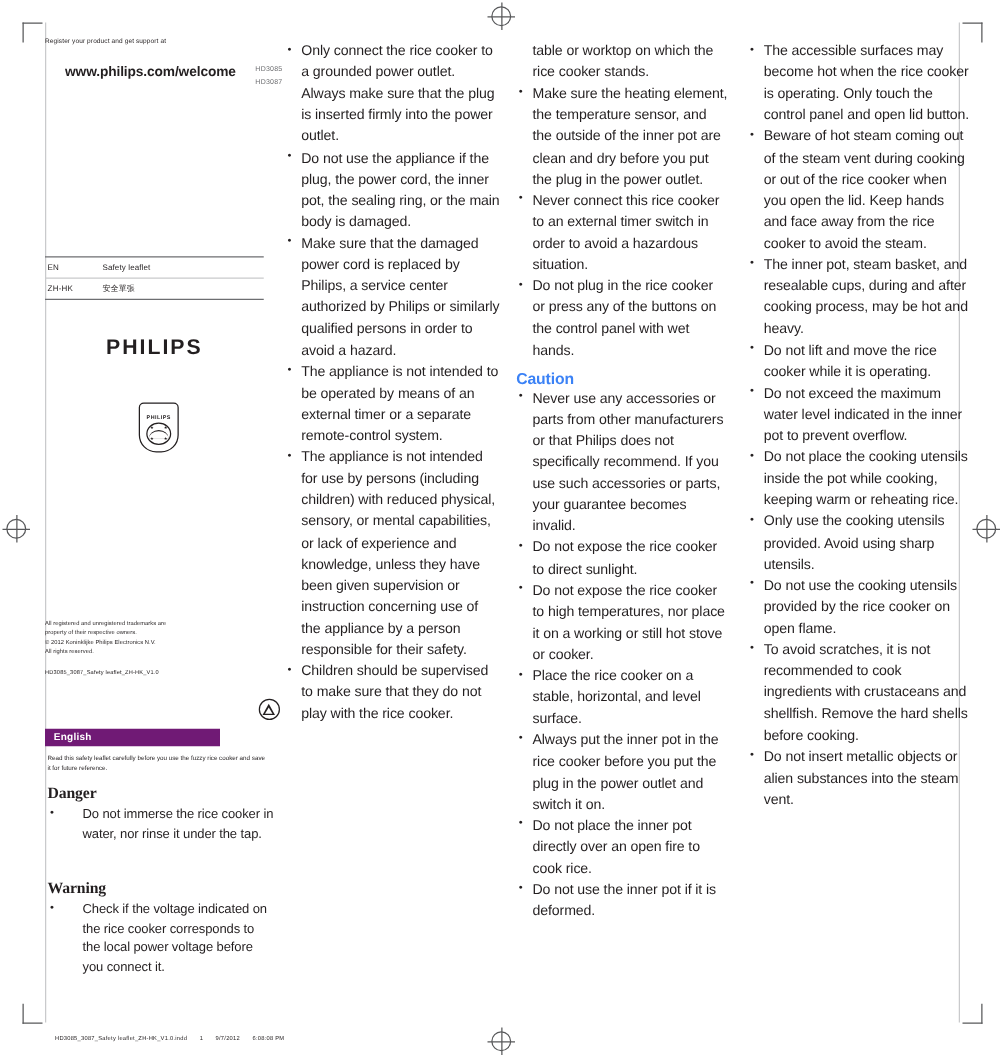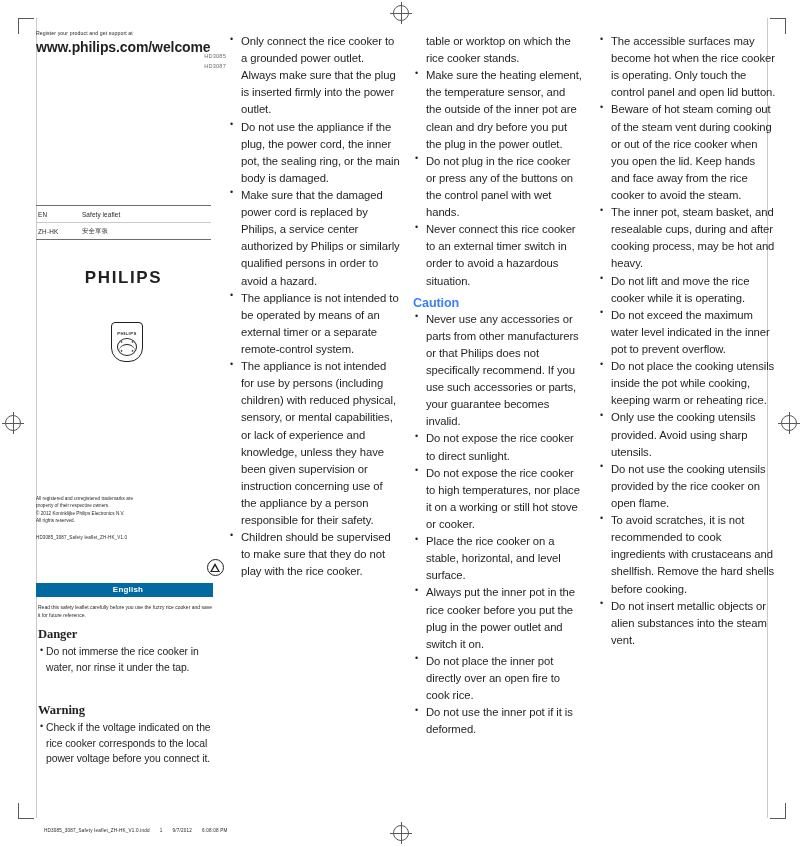--- a/index.html
+++ b/index.html
@@ -71,24 +71,24 @@
     width: 182px;
     height: 790px;
   }
   .register-line {
     font-size: 5.2px;
     letter-spacing: .1px;
     color: #231f20;
     margin: 0 0 3px 0;
   }
   .welcome-url {
-    font-size: 14px;
+    font-size: 11px;
     font-weight: bold;
     letter-spacing: -.1px;
-    margin: 0;
+    margin: 16px;
     color: #231f20;
   }
   .model-list {
     position: absolute;
     right: -8px;
     top: 22px;
     text-align: left;
     font-size: 5.6px;
     line-height: 1.75;
     color: #6d6e71;
@@ -231,31 +231,30 @@
     width: 0; height: 0;
     border-left: 3.4px solid transparent;
     border-right: 3.4px solid transparent;
     border-bottom: 5.6px solid #ffffff;
   }
 
   .lang-banner {
     position: absolute;
     left: 0;
     top: 553px;
-    width: 177px;
+    width: 140px;
     height: 14px;
-    background: #0369a1;
+    background: #701a75;
     color: #ffffff;
     font-size: 8px;
     font-weight: bold;
     line-height: 14px;
     padding-left: 7px;
     box-sizing: border-box;
     letter-spacing: .2px;
-    text-align: center;
   }
   .intro-text {
     position: absolute;
     left: 2px;
     top: 573px;
     width: 176px;
     font-size: 5px;
     line-height: 1.65;
     color: #231f20;
   }
@@ -300,21 +299,21 @@
     content: "\2022";
     position: absolute;
     left: 2px;
     top: -.5px;
     font-size: 9px;
     color: #231f20;
   }
   ul.blist.small > li {
     font-size: 10.4px;
     line-height: 1.5;
-    padding-left: 8px;
+    padding-left: 28px;
   }
   
   ul.blist > li.cont {
     padding-left: 13px;
   }
   ul.blist > li.cont::before { content: ""; }
 
   
   .textcol {
     position: absolute;
@@ -462,22 +461,22 @@
     <li>The appliance is not intended to be operated by means of an external timer or a separate remote-control system.</li>
     <li>The appliance is not intended for use by persons (including children) with reduced physical, sensory, or mental capabilities, or lack of experience and knowledge, unless they have been given supervision or instruction concerning use of the appliance by a person responsible for their safety.</li>
     <li>Children should be supervised to make sure that they do not play with the rice cooker.</li>
   </ul>
 </div>
 
 <div class="textcol" id="col3">
   <ul class="blist">
     <li class="cont">table or worktop on which the rice cooker stands.</li>
     <li>Make sure the heating element, the temperature sensor, and the outside of the inner pot are clean and dry before you put the plug in the power outlet.</li>
+    <li>Never connect this rice cooker to an external timer switch in order to avoid a hazardous situation.</li>
     <li>Do not plug in the rice cooker or press any of the buttons on the control panel with wet hands.</li>
-    <li>Never connect this rice cooker to an external timer switch in order to avoid a hazardous situation.</li>
   </ul>
 
   <h2 class="col-head">Caution</h2>
 
   <ul class="blist">
     <li>Never use any accessories or parts from other manufacturers or that Philips does not specifically recommend. If you use such accessories or parts, your guarantee becomes invalid.</li>
     <li>Do not expose the rice cooker to direct sunlight.</li>
     <li>Do not expose the rice cooker to high temperatures, nor place it on a working or still hot stove or cooker.</li>
     <li>Place the rice cooker on a stable, horizontal, and level surface.</li>
     <li>Always put the inner pot in the rice cooker before you put the plug in the power outlet and switch it on.</li>

